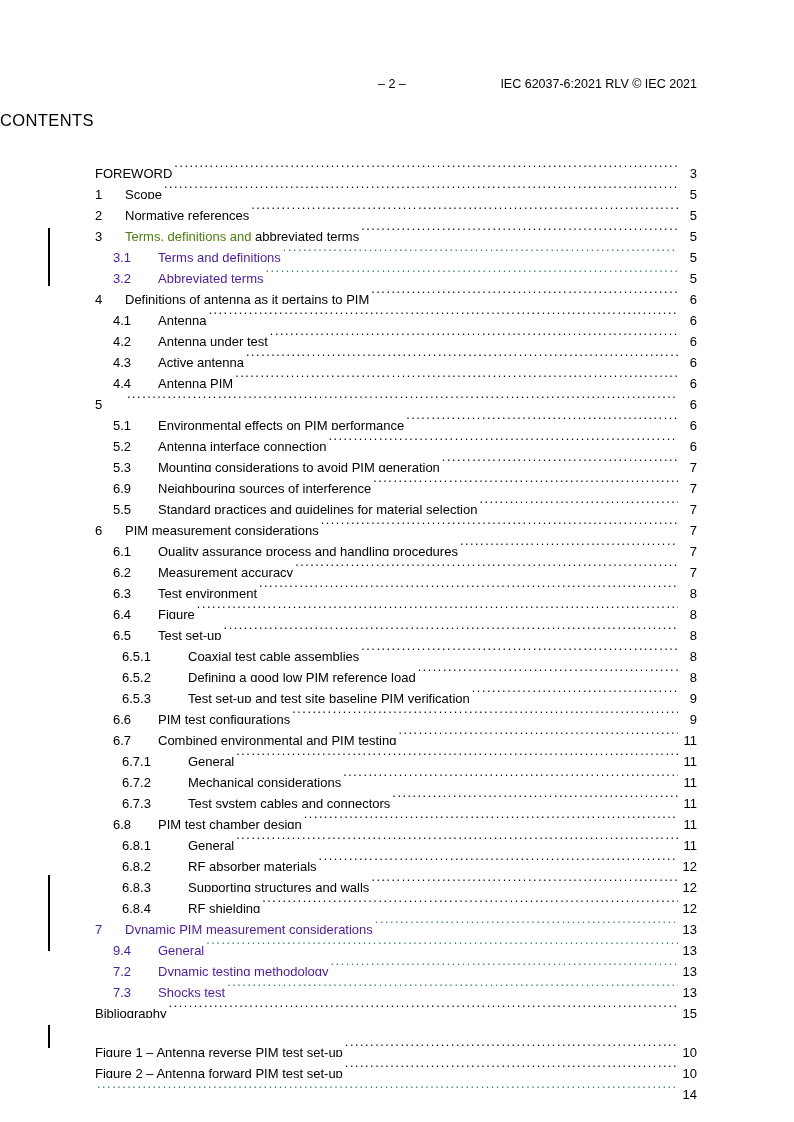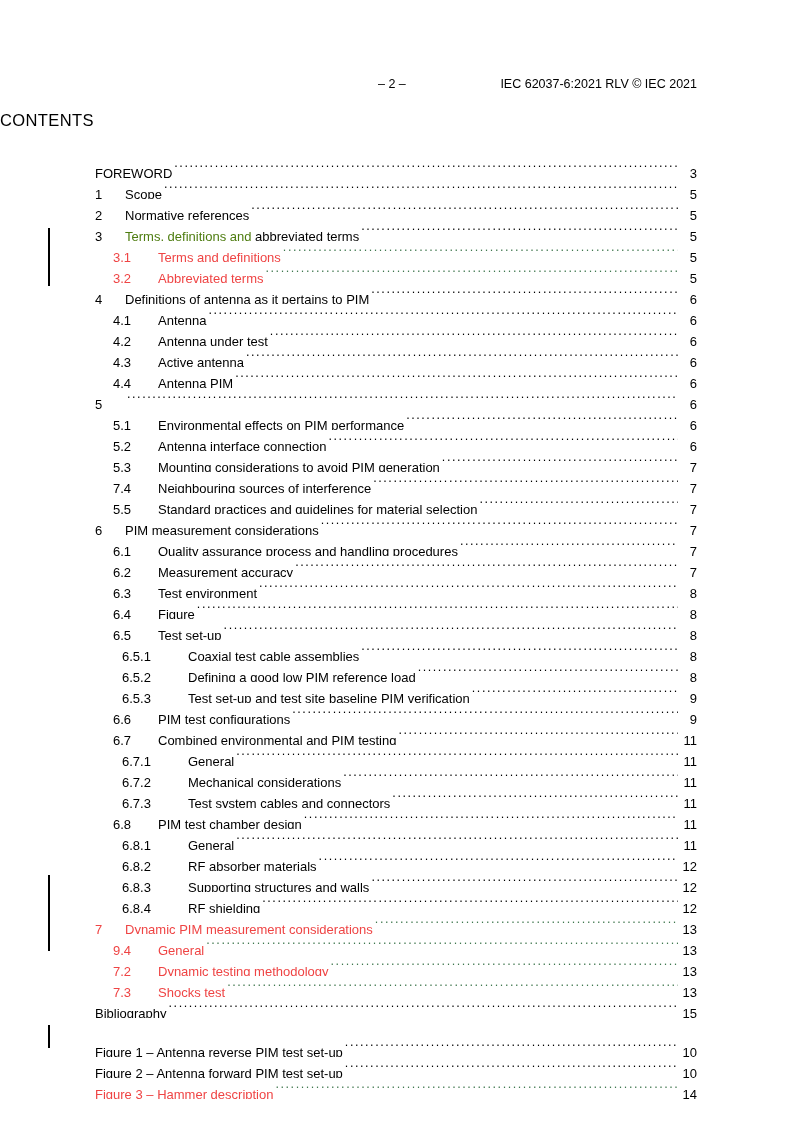--- a/index.html
+++ b/index.html
@@ -116,21 +116,21 @@
     width: 18px;
     text-align: right;
     color: #000000;
   }
 
   
   .green { color: #4d7c0f; margin-top: 37px; }
   .black { color: #000000; }
   .row-green .leader::before { color: #40784f; }
   .row-green .num,
-  .row-green .label { color: #ef4444; }
+  .row-green .label { color: #4c1d95; }
 
   
   .changebar {
     position: absolute;
     left: 48px;
     width: 1.6px;
     background: #000000;
   }
 </style>
 </head>
@@ -229,21 +229,21 @@
         <span class="leader"></span>
         <span class="pageno">6</span>
       </div>
       <div class="toc-row lvl2">
         <span class="num">5.3</span>
         <span class="label"><span>Mounting considerations to avoid PIM generation</span></span>
         <span class="leader"></span>
         <span class="pageno">7</span>
       </div>
       <div class="toc-row lvl2">
-        <span class="num">7.4</span>
+        <span class="num">6.9</span>
         <span class="label"><span>Neighbouring sources of  interference</span></span>
         <span class="leader"></span>
         <span class="pageno">7</span>
       </div>
       <div class="toc-row lvl2">
         <span class="num">5.5</span>
         <span class="label"><span>Standard practices and guidelines for material selection</span></span>
         <span class="leader"></span>
         <span class="pageno">7</span>
       </div>
@@ -398,21 +398,20 @@
         <span class="pageno">10</span>
       </div>
       <div class="toc-row lvl0">
         <span class="num"></span>
         <span class="label"><span>Figure 2 – Antenna forward PIM test set-up</span></span>
         <span class="leader"></span>
         <span class="pageno">10</span>
       </div>
       <div class="toc-row lvl0 row-green">
         <span class="num"></span>
-        <span class="label"><span>Figure 3 – Hammer description</span></span>
         <span class="leader"></span>
         <span class="pageno">14</span>
       </div>
     </div>
 
   <div id="changebar-root">
       <div class="changebar" style="top: 228px; height: 58px;"></div>
       <div class="changebar" style="top: 875px; height: 76px;"></div>
       <div class="changebar" style="top: 1025px; height: 23px;"></div>
     </div>

